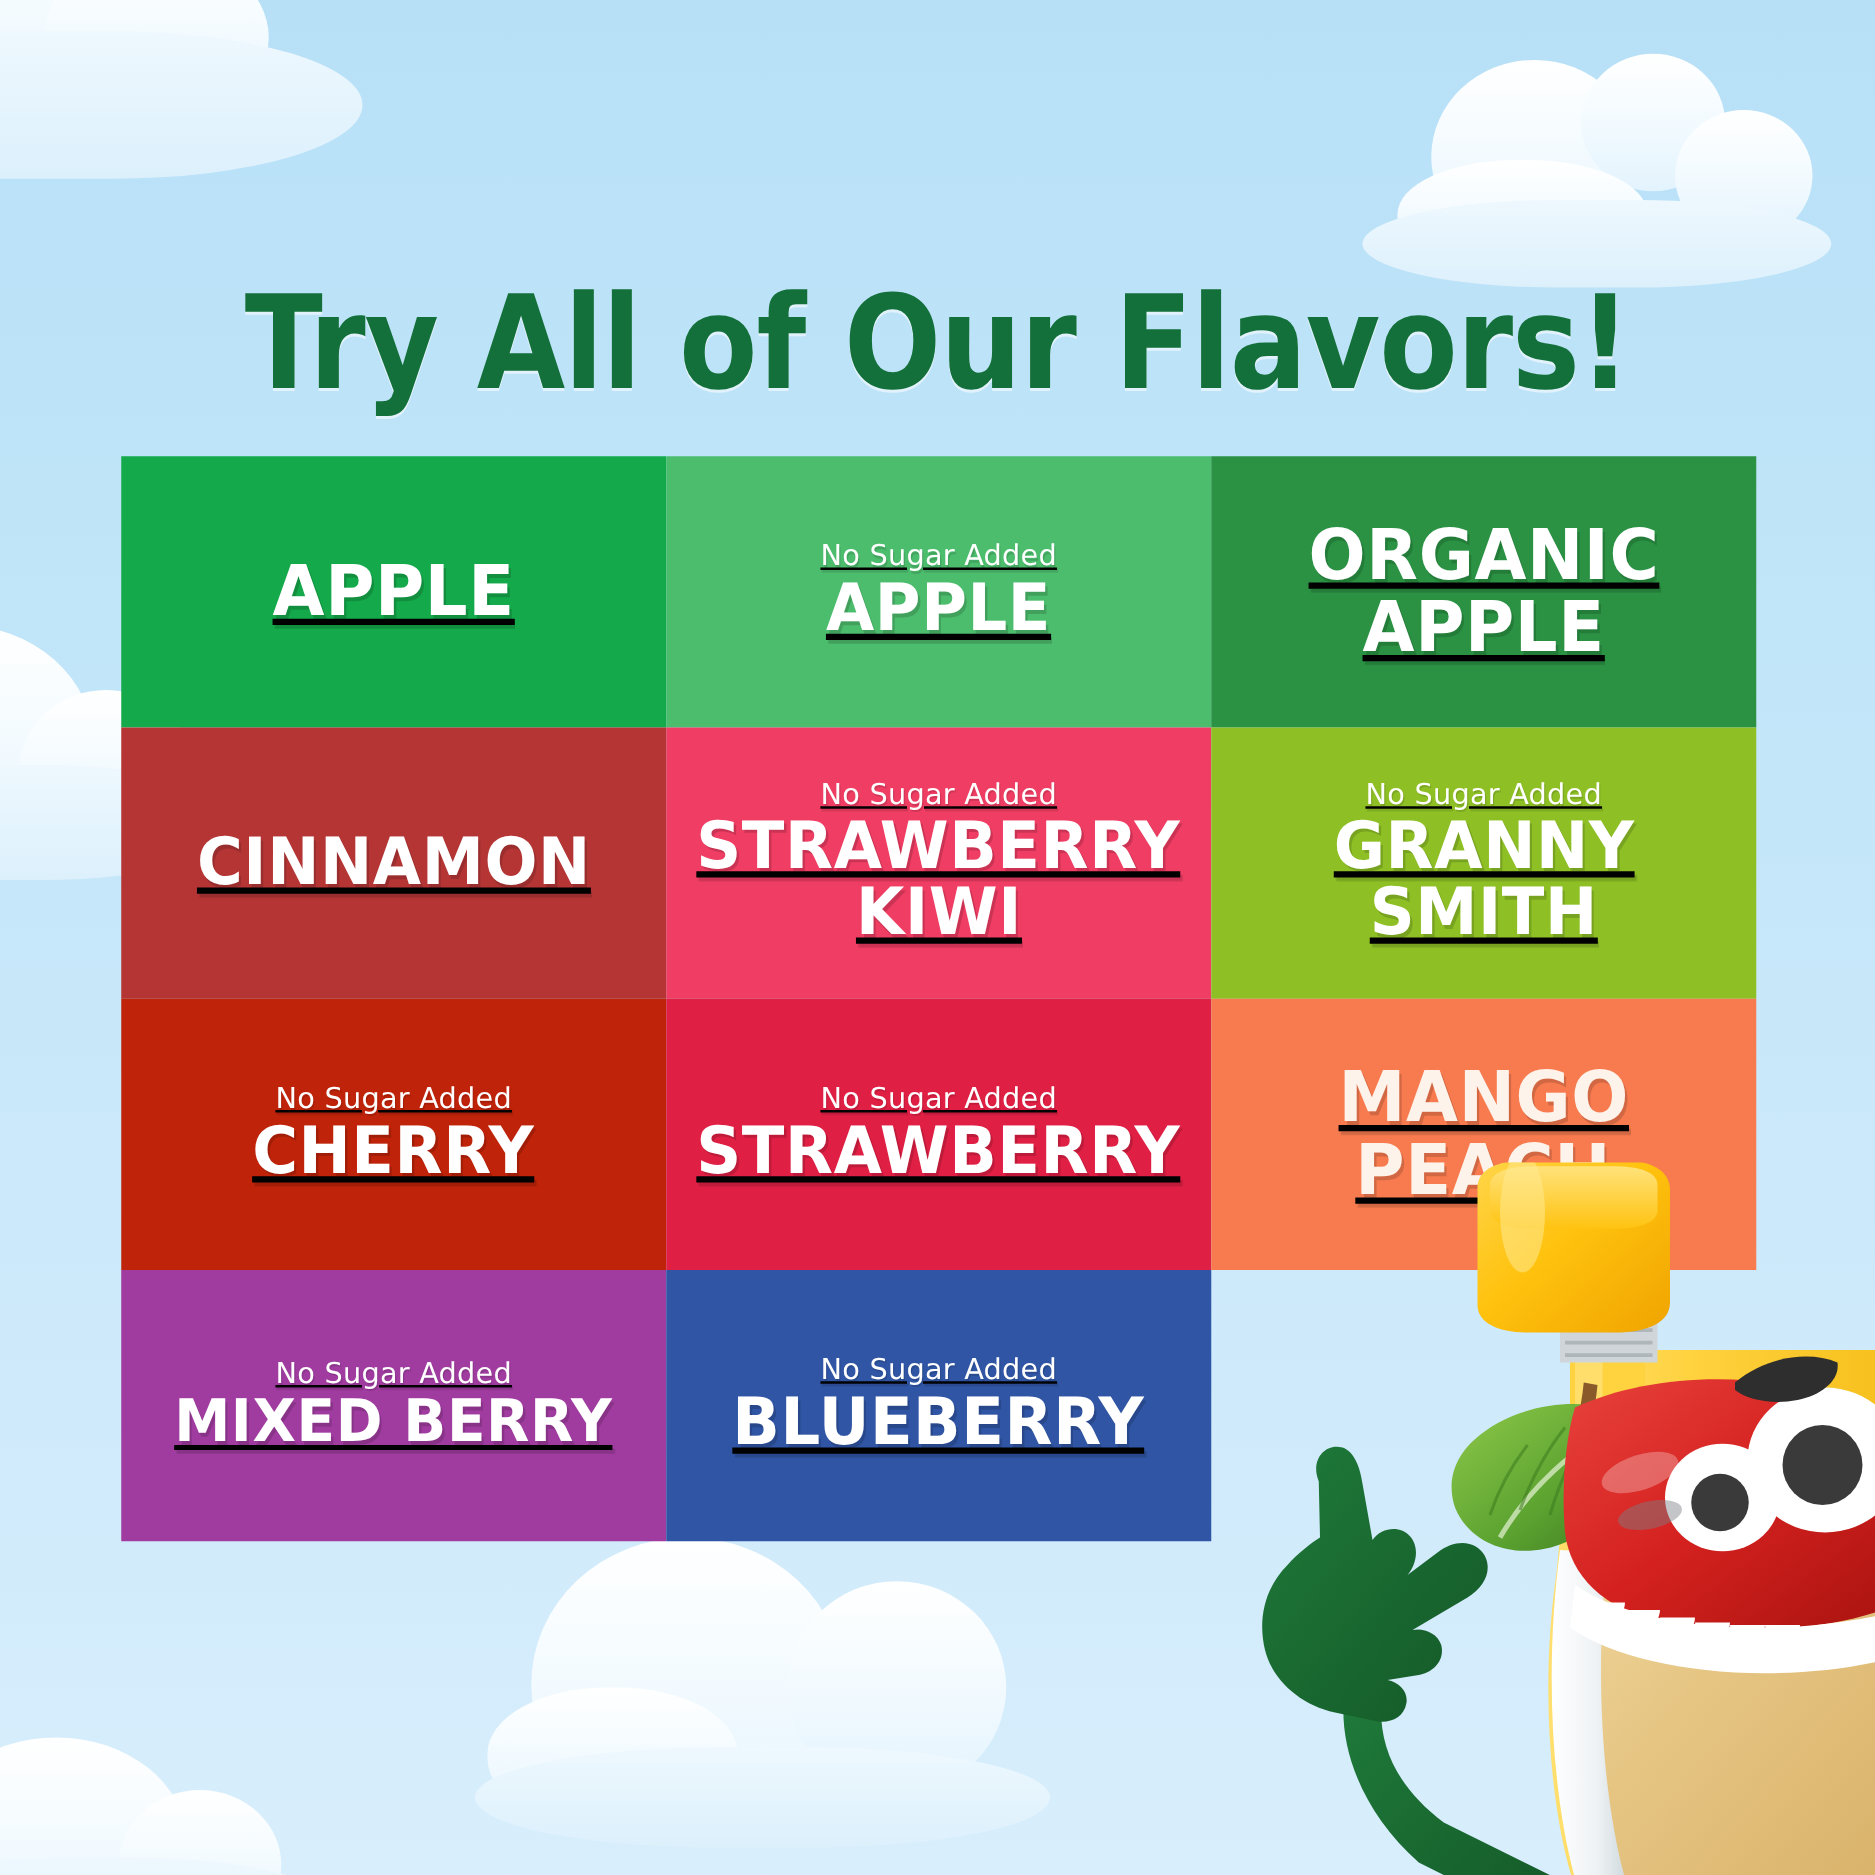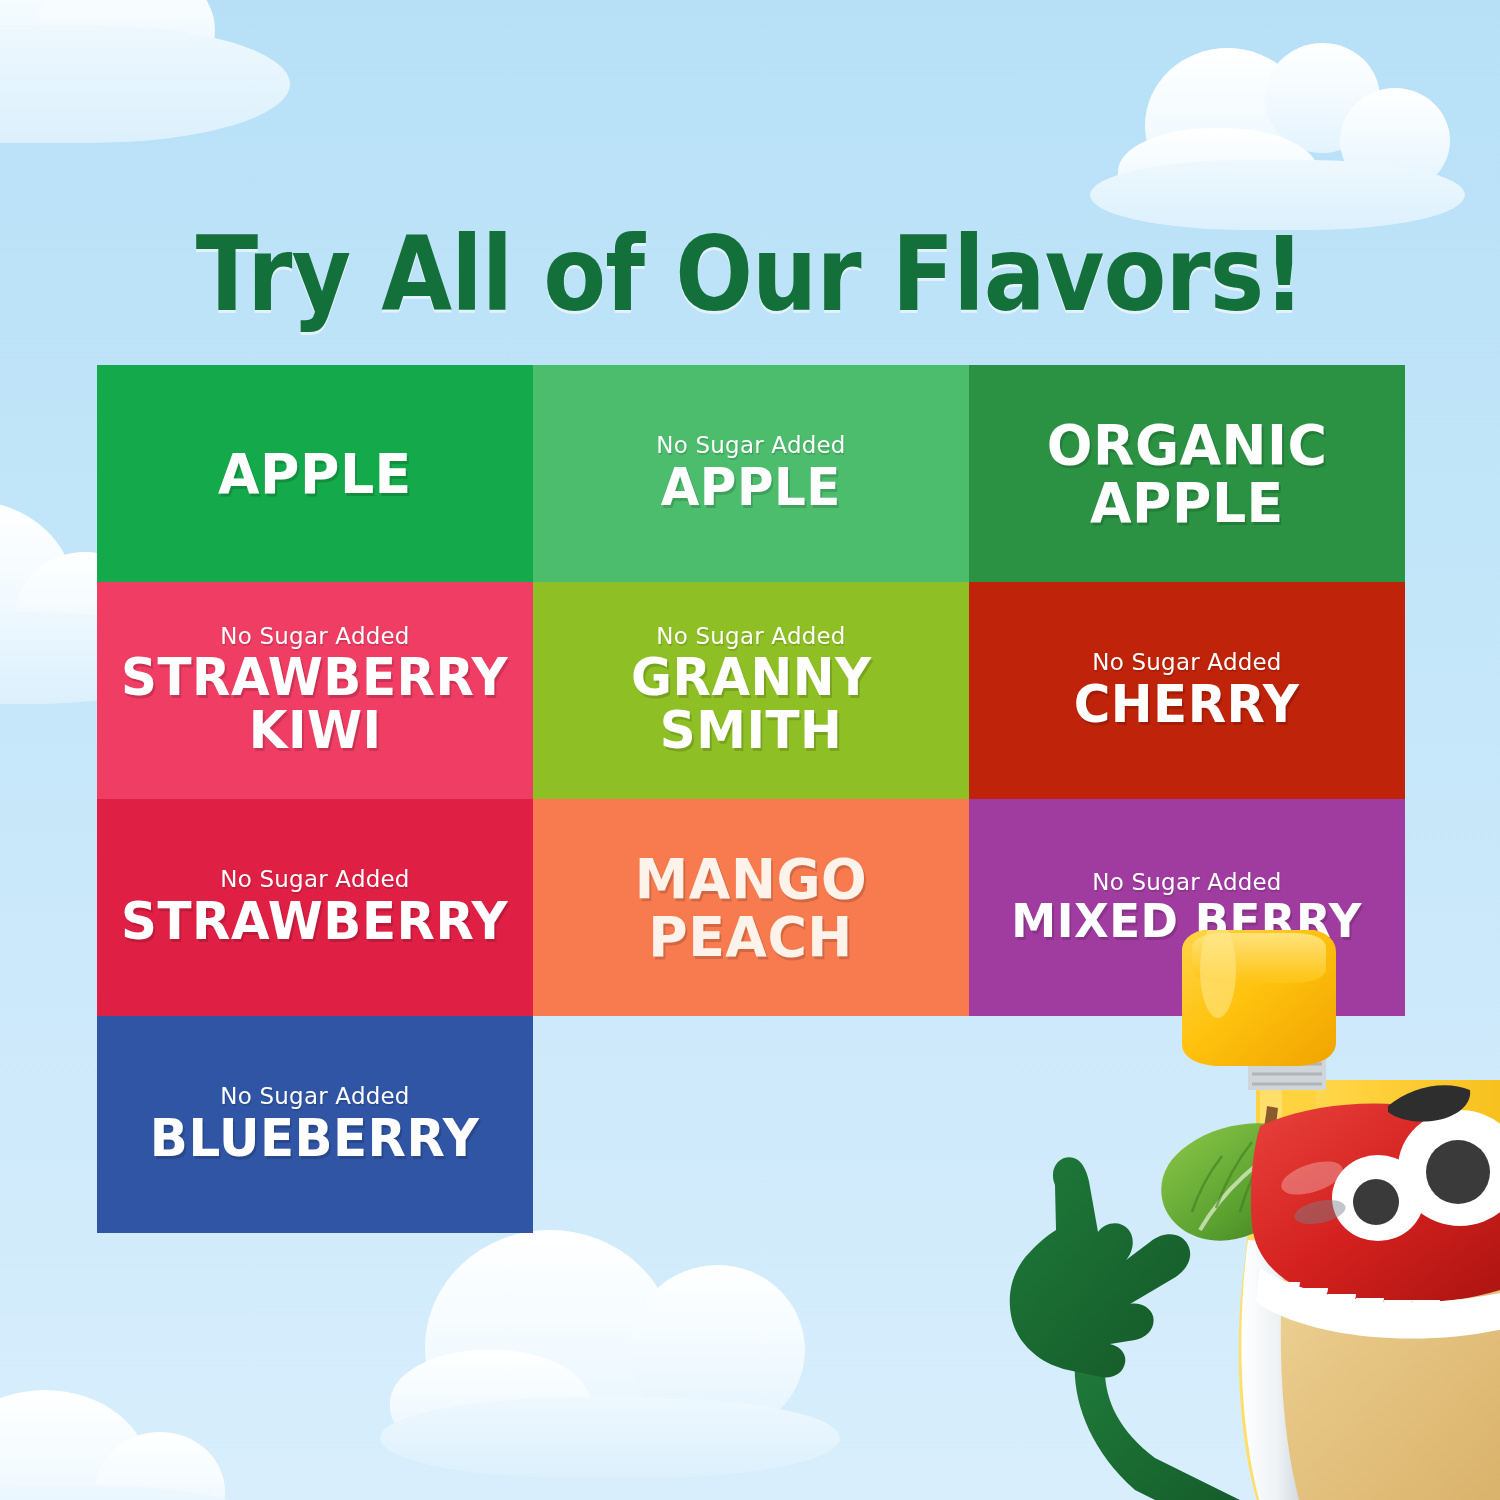--- a/index.html
+++ b/index.html
@@ -82,20 +82,21 @@
   }
 
   
   #flavor-grid {
     position: absolute;
     left: 97px; top: 365px;
     width: 1308px;
     display: grid;
     grid-template-columns: repeat(3, 1fr);
     grid-auto-rows: 217px;
+    text-decoration: underline;
   }
   #flavor-grid > .cell:nth-child(7) ~ .cell { }
 
   .cell {
     position: relative;
     display: flex;
     flex-direction: column;
     align-items: center;
     justify-content: center;
     text-align: center;
@@ -177,20 +178,23 @@
       <div class="cell" style="background: rgb(20, 169, 74);">
         <div class="flavor lg" style="color: rgb(255, 255, 255);">APPLE</div>
       </div>
       <div class="cell" style="background: rgb(76, 189, 109);">
         <div class="nsa" style="color: rgb(255, 255, 255);">No Sugar Added</div>
         <div class="flavor" style="color: rgb(255, 255, 255);">APPLE</div>
       </div>
       <div class="cell" style="background: rgb(43, 146, 68);">
         <div class="flavor lg" style="color: rgb(255, 255, 255);">ORGANIC</div>
         <div class="flavor lg" style="color: rgb(255, 255, 255);">APPLE</div>
+      </div>
+      <div class="cell" style="background: rgb(181, 53, 53);">
+        <div class="flavor" style="color: rgb(255, 255, 255);">CINNAMON</div>
       </div>
       <div class="cell" style="background: rgb(239, 61, 99);">
         <div class="nsa" style="color: rgb(255, 255, 255);">No Sugar Added</div>
         <div class="flavor" style="color: rgb(255, 255, 255);">STRAWBERRY</div>
         <div class="flavor" style="color: rgb(255, 255, 255);">KIWI</div>
       </div>
       <div class="cell" style="background: rgb(142, 192, 38);">
         <div class="nsa" style="color: rgb(255, 255, 255);">No Sugar Added</div>
         <div class="flavor" style="color: rgb(255, 255, 255);">GRANNY</div>
         <div class="flavor" style="color: rgb(255, 255, 255);">SMITH</div>

